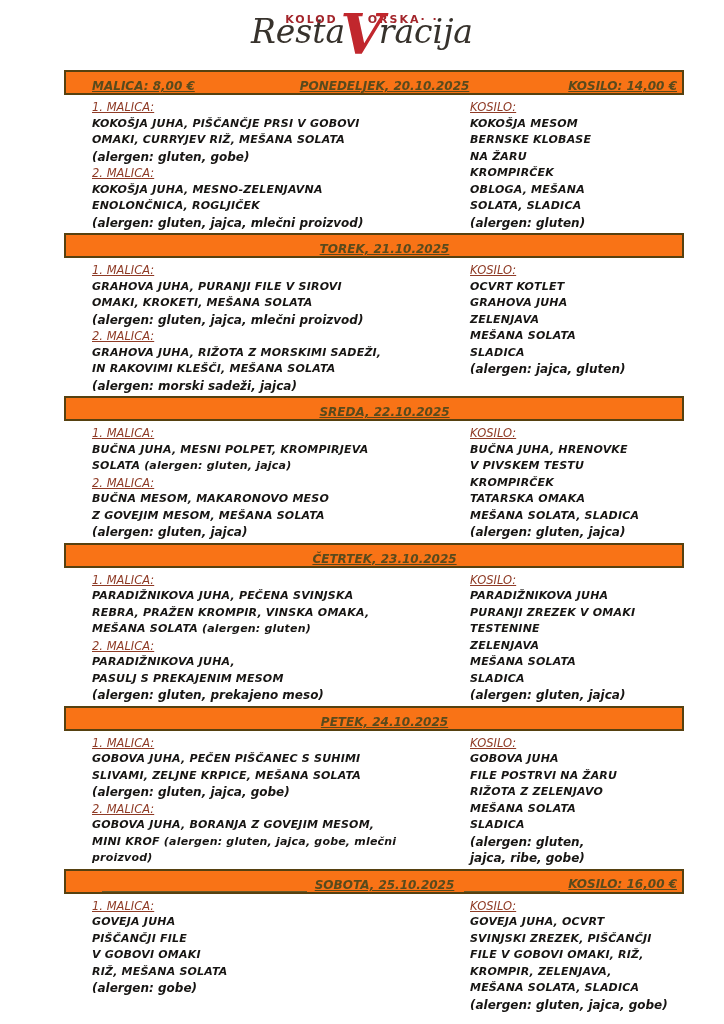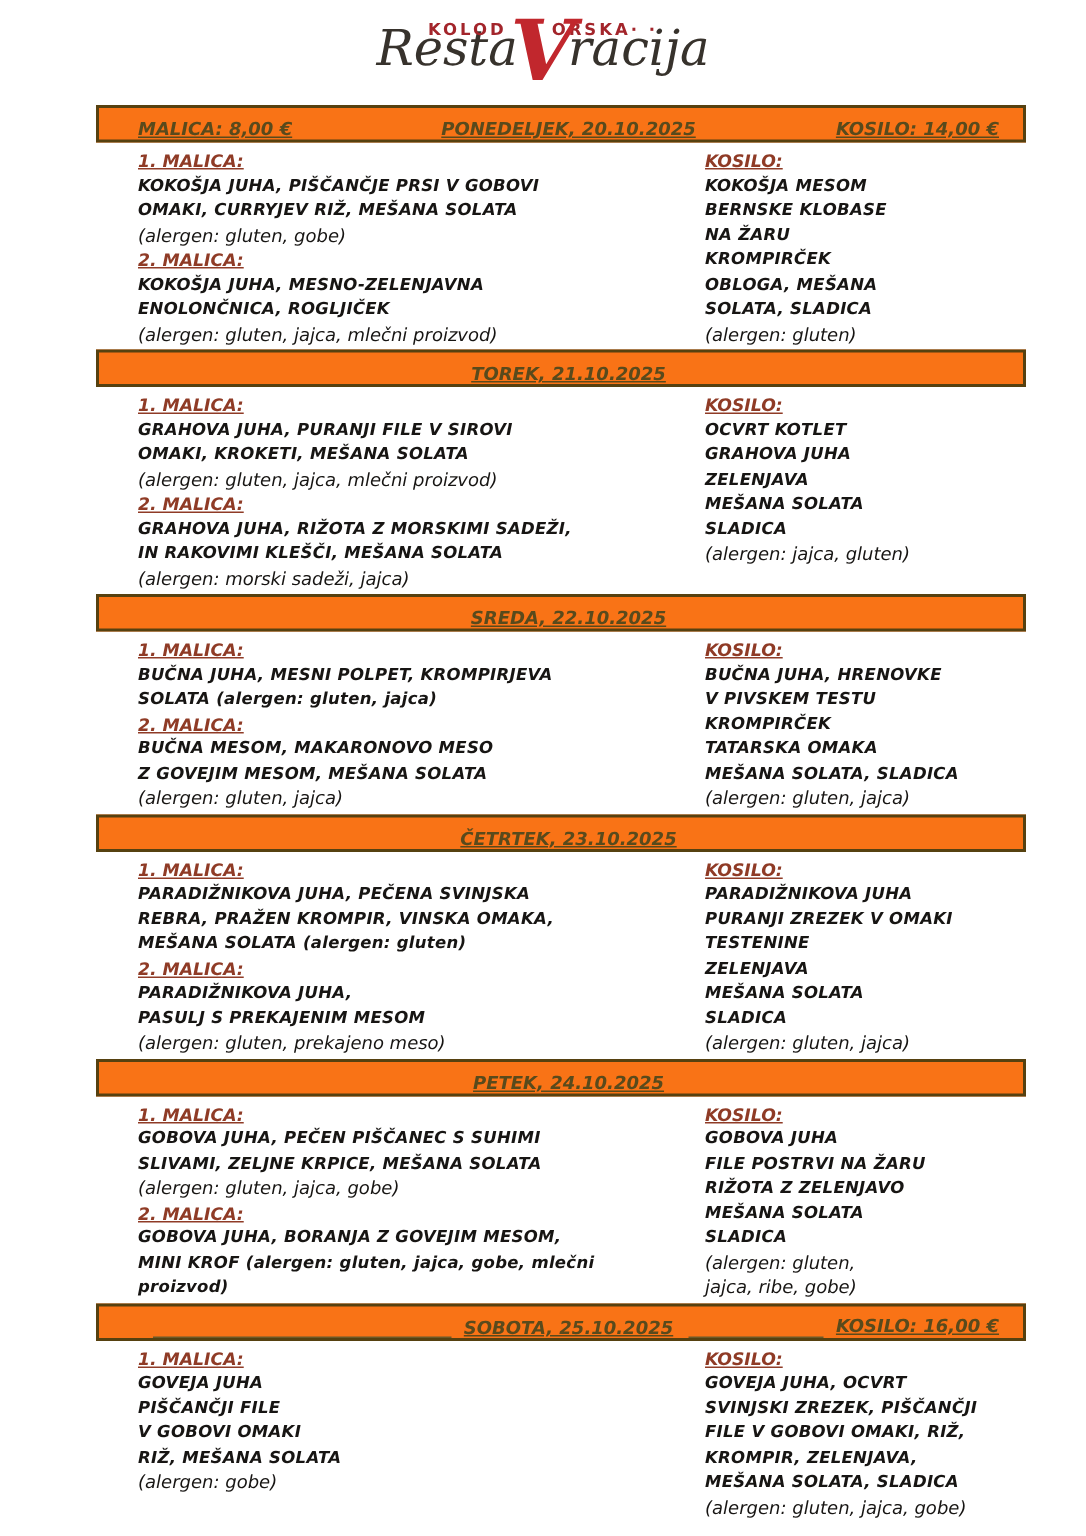--- a/index.html
+++ b/index.html
@@ -15,28 +15,28 @@
     font-family:"DejaVu Serif",serif;font-style:italic;font-size:33px;color:#37322c;line-height:40px;}
   .big-v{font-family:"DejaVu Serif",serif;font-style:italic;font-weight:bold;font-size:56px;
     color:#c1272d;line-height:40px;margin:0 -5px;position:relative;top:2px;}
   
   .days{margin-left:64px;width:620px;}
   .day-header{display:flex;align-items:flex-end;height:21px;background:#f97316;
     border:2px solid #564110;font-style:italic;font-weight:600;font-size:12px;color:#594a1c;}
   .hcell{display:flex;align-items:center;}
   .hleft{flex:1;padding-left:26px;}
   .hcenter{flex:0 0 auto;margin-top:44px;}
-  .hright{flex:1;justify-content:flex-end;padding-right:16px;}
+  .hright{flex:1;justify-content:flex-end;padding-right:5px;}
   .htext{text-decoration:underline;white-space:nowrap;}
   .ufill{display:block;flex:1;height:14px;border-bottom:1.4px solid #6b5a28;margin:0 8px 0 10px;}
   .day-content{display:grid;grid-template-columns:378px 1fr;padding:4px 0 2px 28px;}
-  .meal-label{font-size:11.5px;font-weight:bold;font-style:italic;color:#8f3b26;
+  .meal-label{font-size:11.5px;font-weight:normal;font-style:italic;color:#8f3b26;
     text-decoration:underline;line-height:16.5px;}
   .meal-line{font-size:11px;font-weight:bold;font-style:italic;color:#171513;line-height:16.5px;letter-spacing:.2px;}
-  .allergen-line{font-size:12px;font-weight:normal;font-style:italic;color:#171513;line-height:16.5px;white-space:pre-line;}
+  .allergen-line{font-size:12px;font-weight:bold;font-style:italic;color:#171513;line-height:16.5px;white-space:pre-line;}
   .col{min-width:0;}
 </style>
 </head>
 <body>
 
 <div class="logo-wrap">
   <div class="logo-top">
     <span>KOLOD</span>
     <span>ORSKA· ·</span>
   </div>

